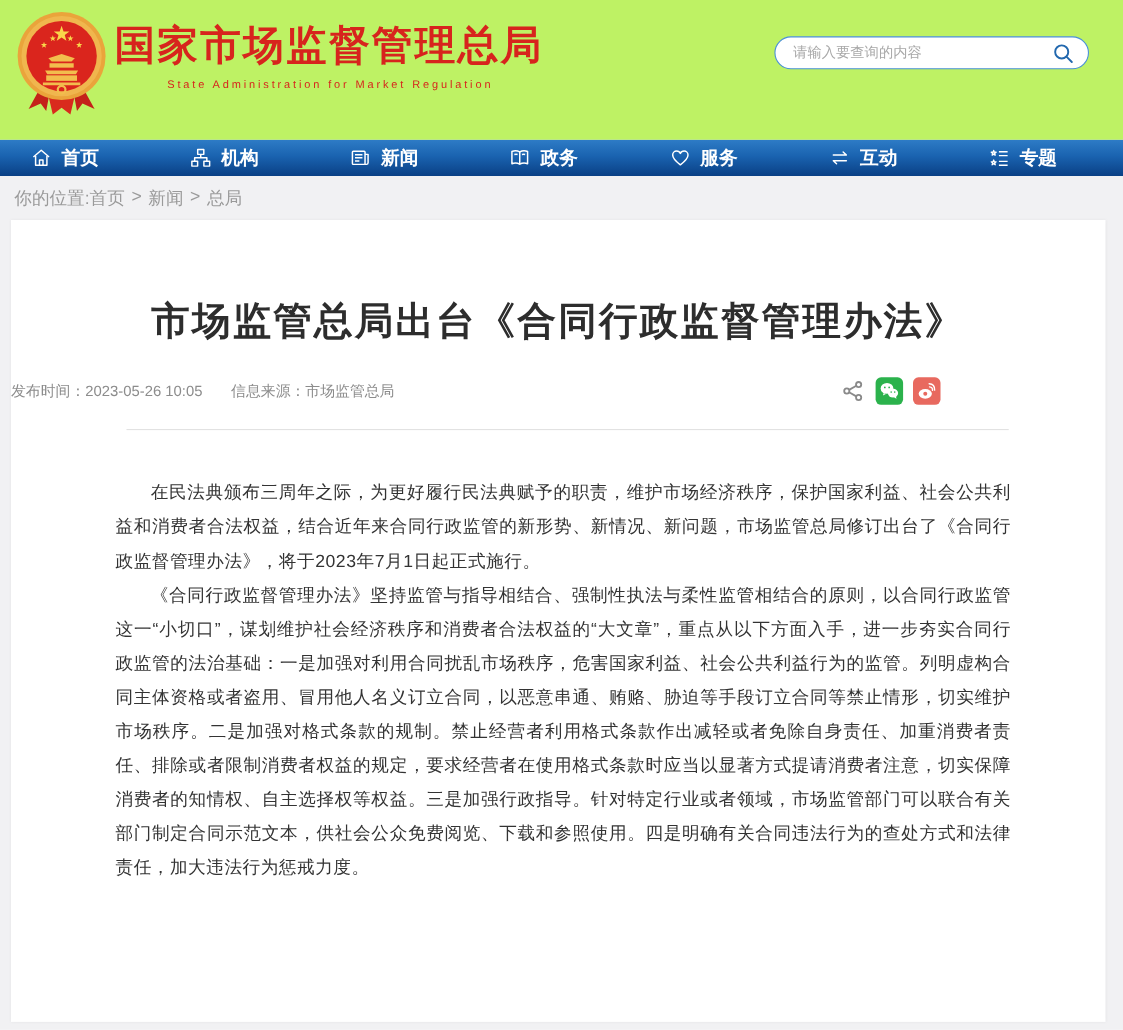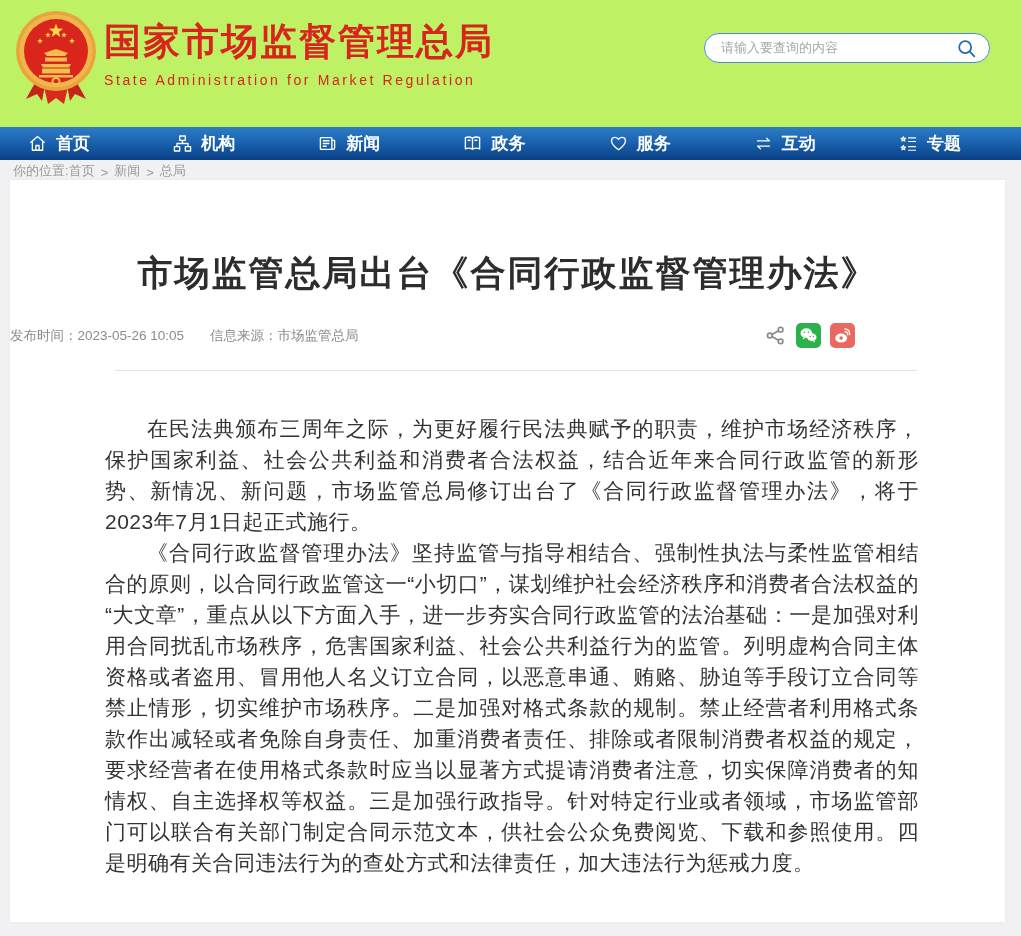--- a/index.html
+++ b/index.html
@@ -2,52 +2,52 @@
 <html lang="zh"><head>
 <meta charset="utf-8">
 <style>
   html,body{margin:0;padding:0;width:1021px;height:936px;overflow:hidden;
     background:#f1f1f3;font-family:"Liberation Sans","DejaVu Sans",sans-serif;}
   
   .header{height:127px;background:#bef264;position:relative;}
   .logo{position:absolute;left:14px;top:9px;width:84px;height:98px;cursor:pointer;}
   .titles{position:absolute;left:104px;top:22px;}
   .site-title{color:#d7241d;font-size:37px;font-weight:bold;letter-spacing:2px;line-height:1.1;}
-  .site-subtitle{color:#d7241d;font-size:14px;letter-spacing:2.6px;margin-top:9px;}
+  .site-subtitle{color:#d7241d;font-size:10px;letter-spacing:2.6px;margin-top:9px;margin-left:48px;}
   .search{position:absolute;right:31px;top:33px;width:258px;height:28px;border:1.5px solid #4a90d8;
     border-radius:16px;background:#fff;display:flex;align-items:center;padding:0 12px 0 14px;}
   .search input{border:none;outline:none;flex:1;font-size:13px;color:#333;background:transparent;
     font-family:Liberation Serif, serif;}
   .search input::placeholder{color:#a8a8a8;}
   .search-btn{width:22px;height:22px;display:flex;align-items:center;justify-content:center;cursor:pointer;}
   
   .nav{height:33px;background:linear-gradient(180deg,#2e7cc6 0%,#1a63b0 45%,#0a4085 100%);
     display:flex;align-items:center;justify-content:space-between;padding:0 60px 0 28px;}
   .nav-item{display:flex;align-items:center;gap:9px;color:#fff;font-size:17px;font-weight:bold;
     cursor:pointer;white-space:nowrap;}
   .nav-item svg{display:block;}
   
-  .crumb-bar{height:20px;display:flex;align-items:flex-end;padding-left:13px;color:#9a9a9a;font-size:13px;}
+  .crumb-bar{height:40px;display:flex;align-items:center;padding-left:13px;color:#9a9a9a;font-size:16px;}
   .crumb-bar a{color:#9a9a9a;text-decoration:none;cursor:pointer;}
   .crumb-bar .sep{margin:0 6px;}
   
   .panel{margin:0 16px 11px 10px;background:#fff;min-height:729px;box-sizing:border-box;
     padding:70px 0 44px;box-shadow:0 0 3px rgba(0,0,0,0.05);}
   .article-title{text-align:center;font-size:35px;font-weight:bold;color:#2d2d2d;
     letter-spacing:2px;margin:0 60px;line-height:1.3;}
   .meta-row{position:relative;margin-top:27px;height:26px;}
   .meta{ text-align:left;color:#8c8c8c;font-size:13.5px;line-height:26px;}
   .meta .gap{display:inline-block;width:26px;}
   .share{position:absolute;right:150px;top:0;display:flex;align-items:center;gap:9px;height:26px;}
   .share-node{width:24px;height:24px;display:flex;align-items:center;justify-content:center;cursor:pointer;}
   .badge{width:25px;height:25px;border-radius:5px;display:flex;align-items:center;justify-content:center;cursor:pointer;}
   .badge.wechat{background:#2bb24c;}
   .badge.weibo{background:#e8695f;}
   .divider{border:none;border-top:1px solid #e2e2e2;margin:21px 88px 0 105px;}
-  .article-body{padding:42px 86px 0 95px;font-size:21px;color:#333;line-height:31px;
+  .article-body{padding:42px 86px 0 95px;font-size:16px;color:#333;line-height:31px;
     text-align:justify;letter-spacing:0.5px;}
   .article-body p{margin:0;text-indent:2em;}
 </style>
 </head>
 <body>
 
 <div class="header">
   <div class="logo">
     <svg width="84" height="98" viewBox="0 0 84 98">
       <path d="M22 72 L12 90 L23 85 L28 92 L31 76 Z" fill="#c4221a"></path>

